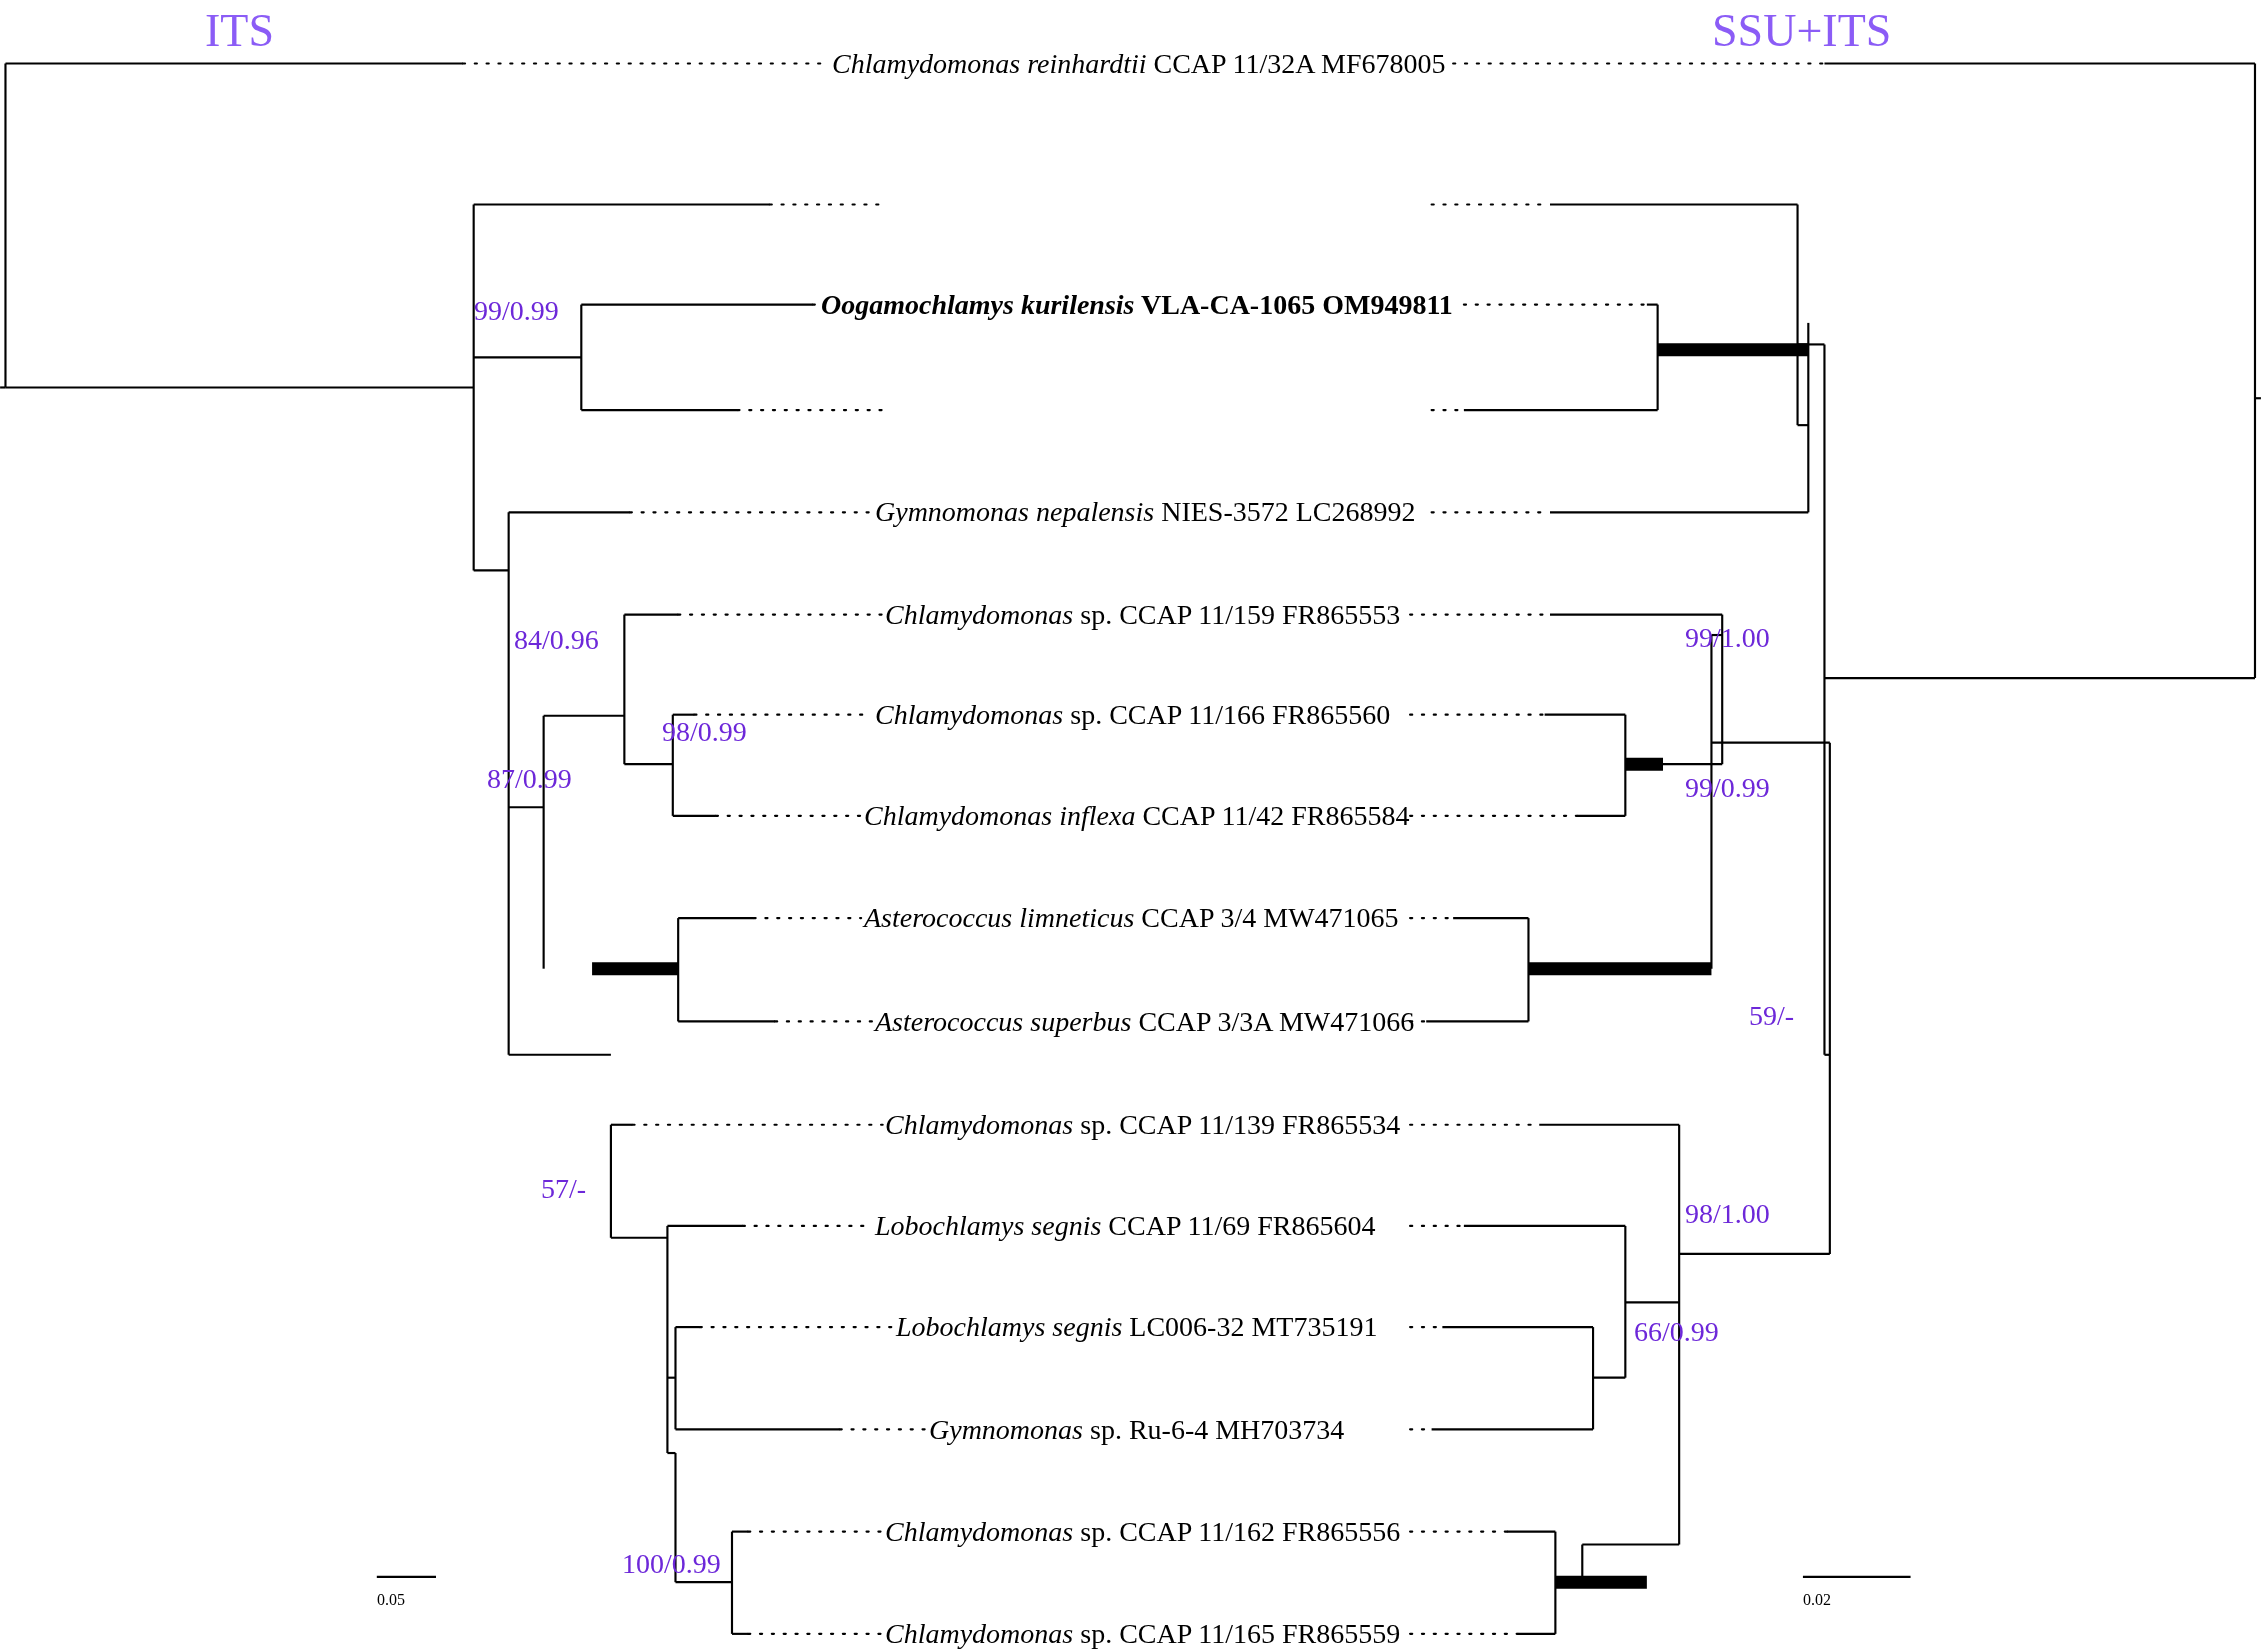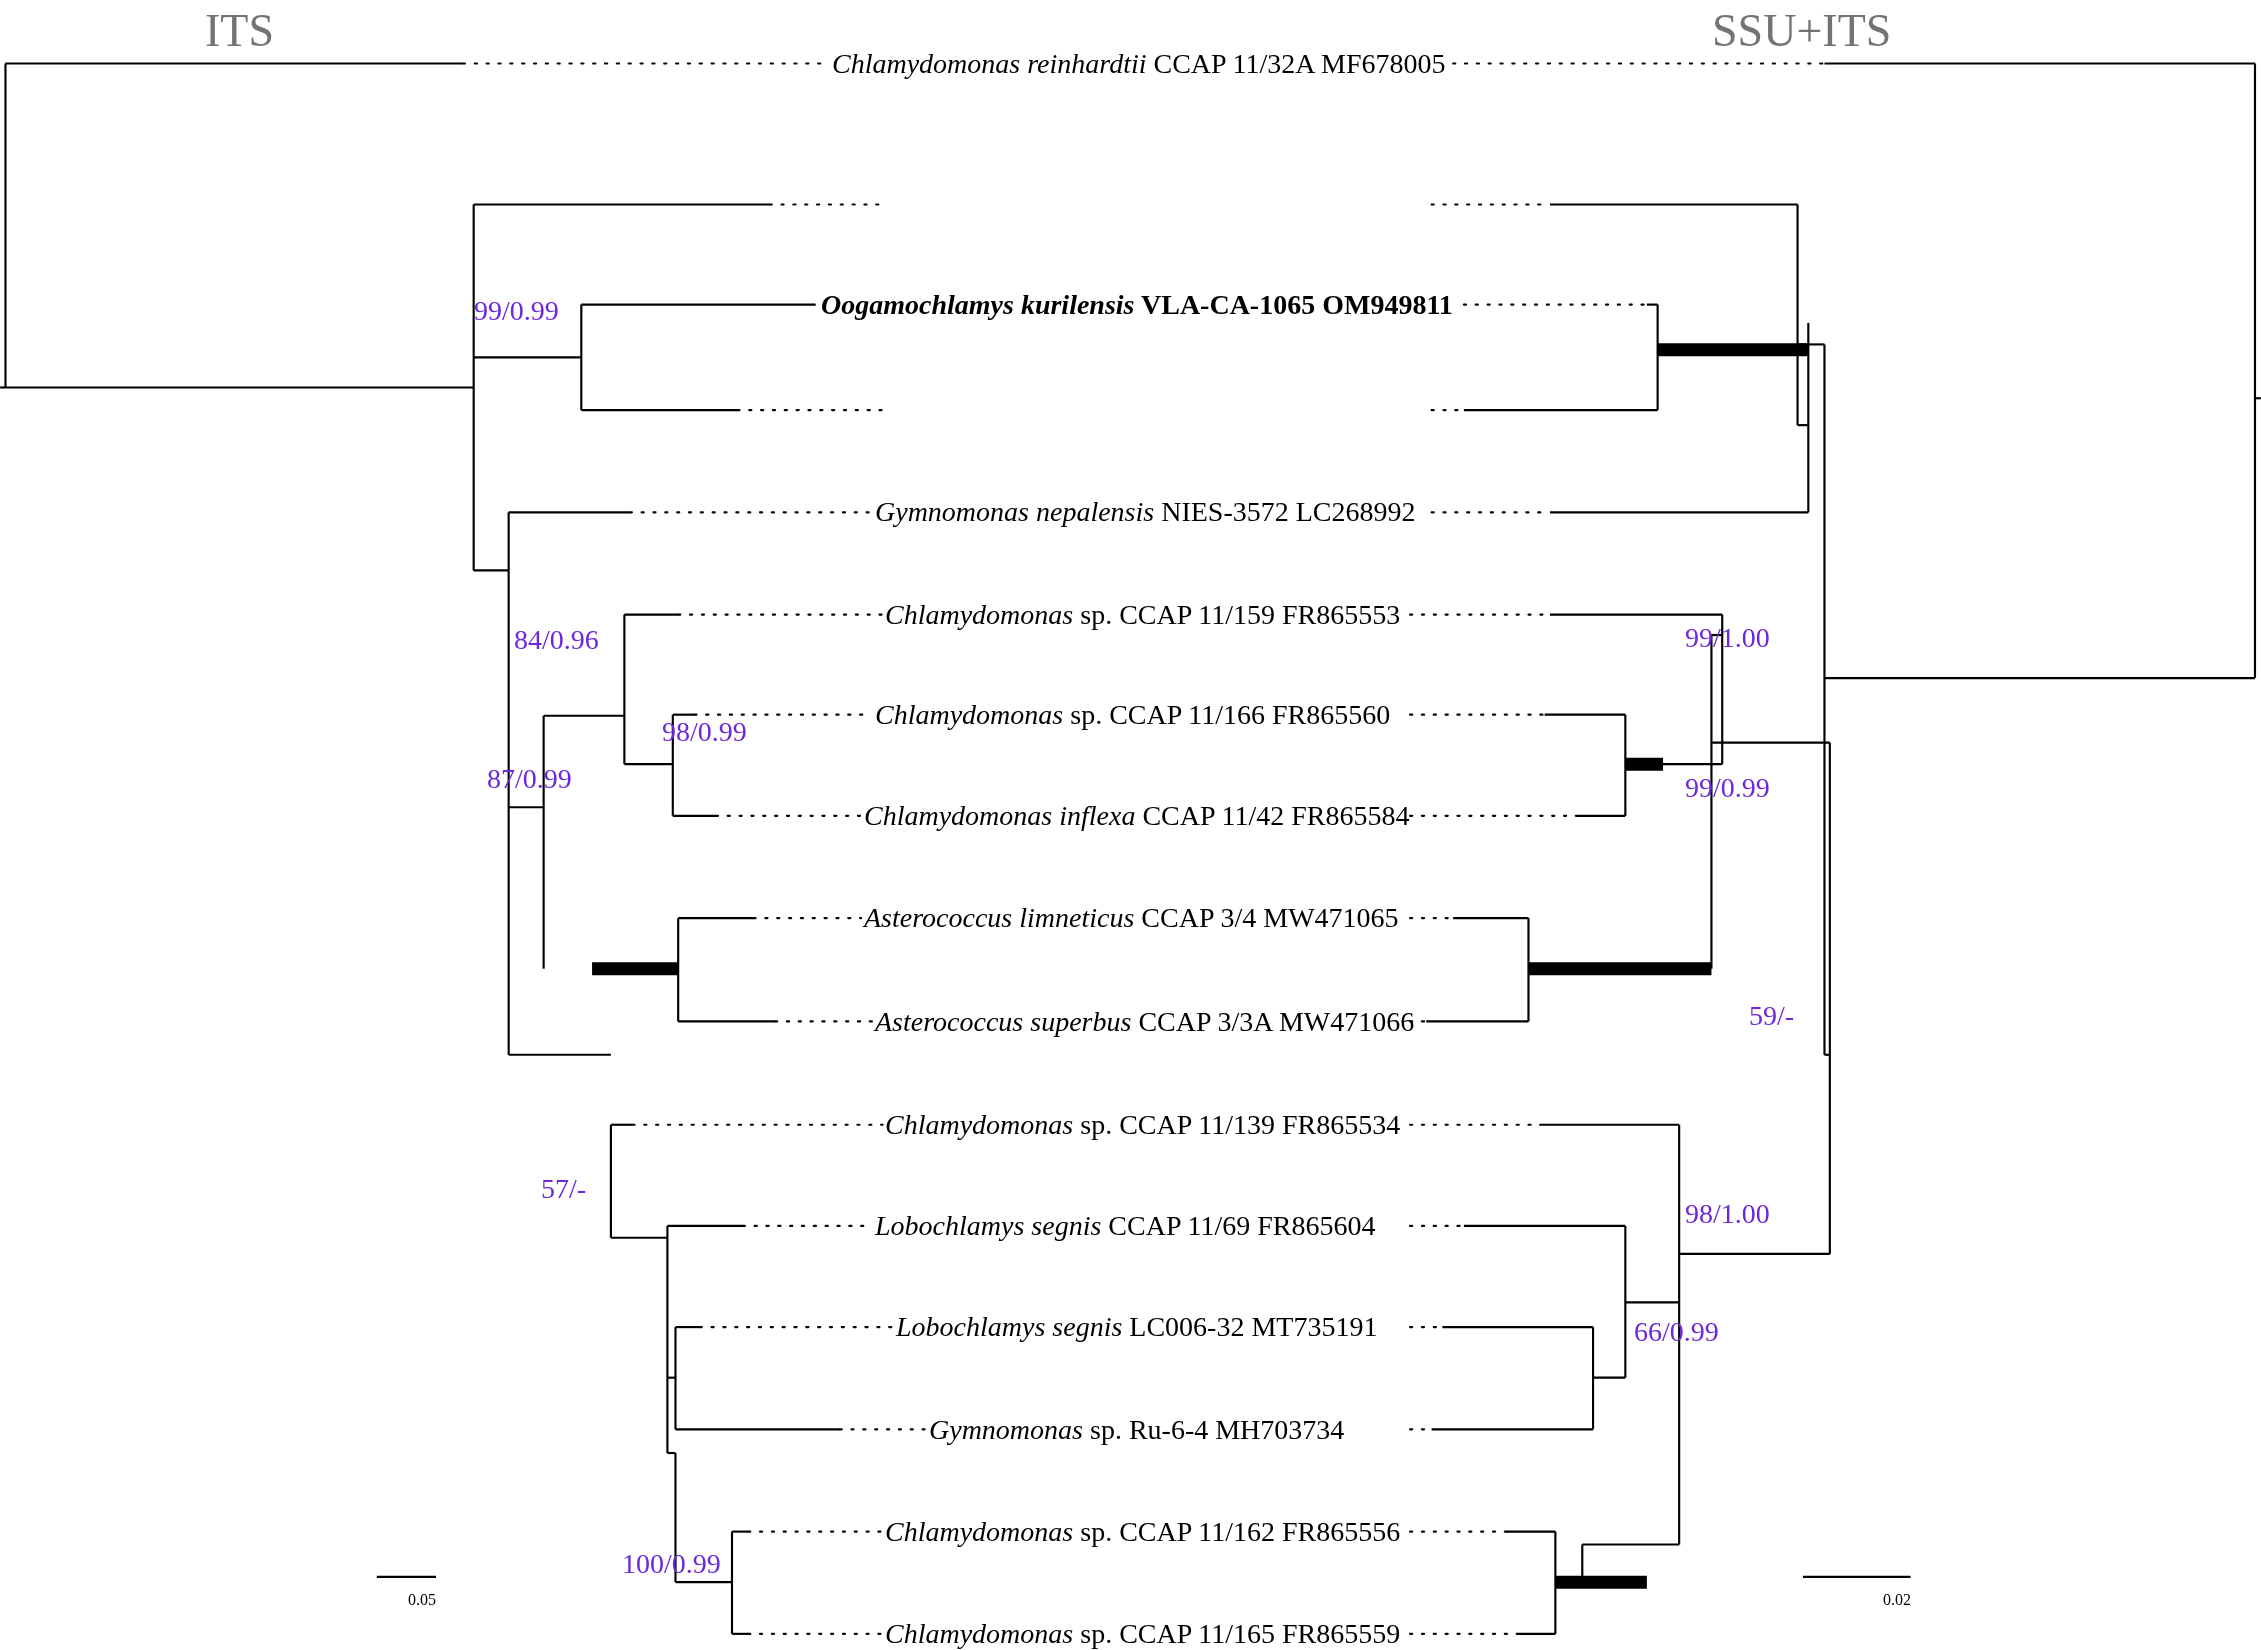--- a/index.html
+++ b/index.html
@@ -14,21 +14,21 @@
     position: relative;
     width: 2261px;
     height: 1650px;
     background: #ffffff;
     overflow: hidden;
   }
   .panel-title {
     position: absolute;
     font-size: 46px;
     font-family: "Liberation Serif", serif;
-    color: #737373;
+    color: #8b5cf6;
     white-space: nowrap;
   }
   #title-its { left: 205px; top: 4.3px; }
   #title-ssuits { left: 1712px; top: 4.3px; }
 
   .taxon {
     position: absolute;
     font-size: 28px;
     color: #000;
     white-space: nowrap;
@@ -48,21 +48,21 @@
     white-space: nowrap;
     font-family: "Liberation Serif", serif;
   }
 
   .scalelabel {
     position: absolute;
     font-size: 16px;
     color: #000;
     white-space: nowrap;
     font-family: "Liberation Serif", serif;
-    text-align: right;
+    text-align: left;
   }
 
   svg.tree {
     position: absolute;
     left: 0;
     top: 0;
     width: 2261px;
     height: 1650px;
   }
   svg.tree line, svg.tree path {

